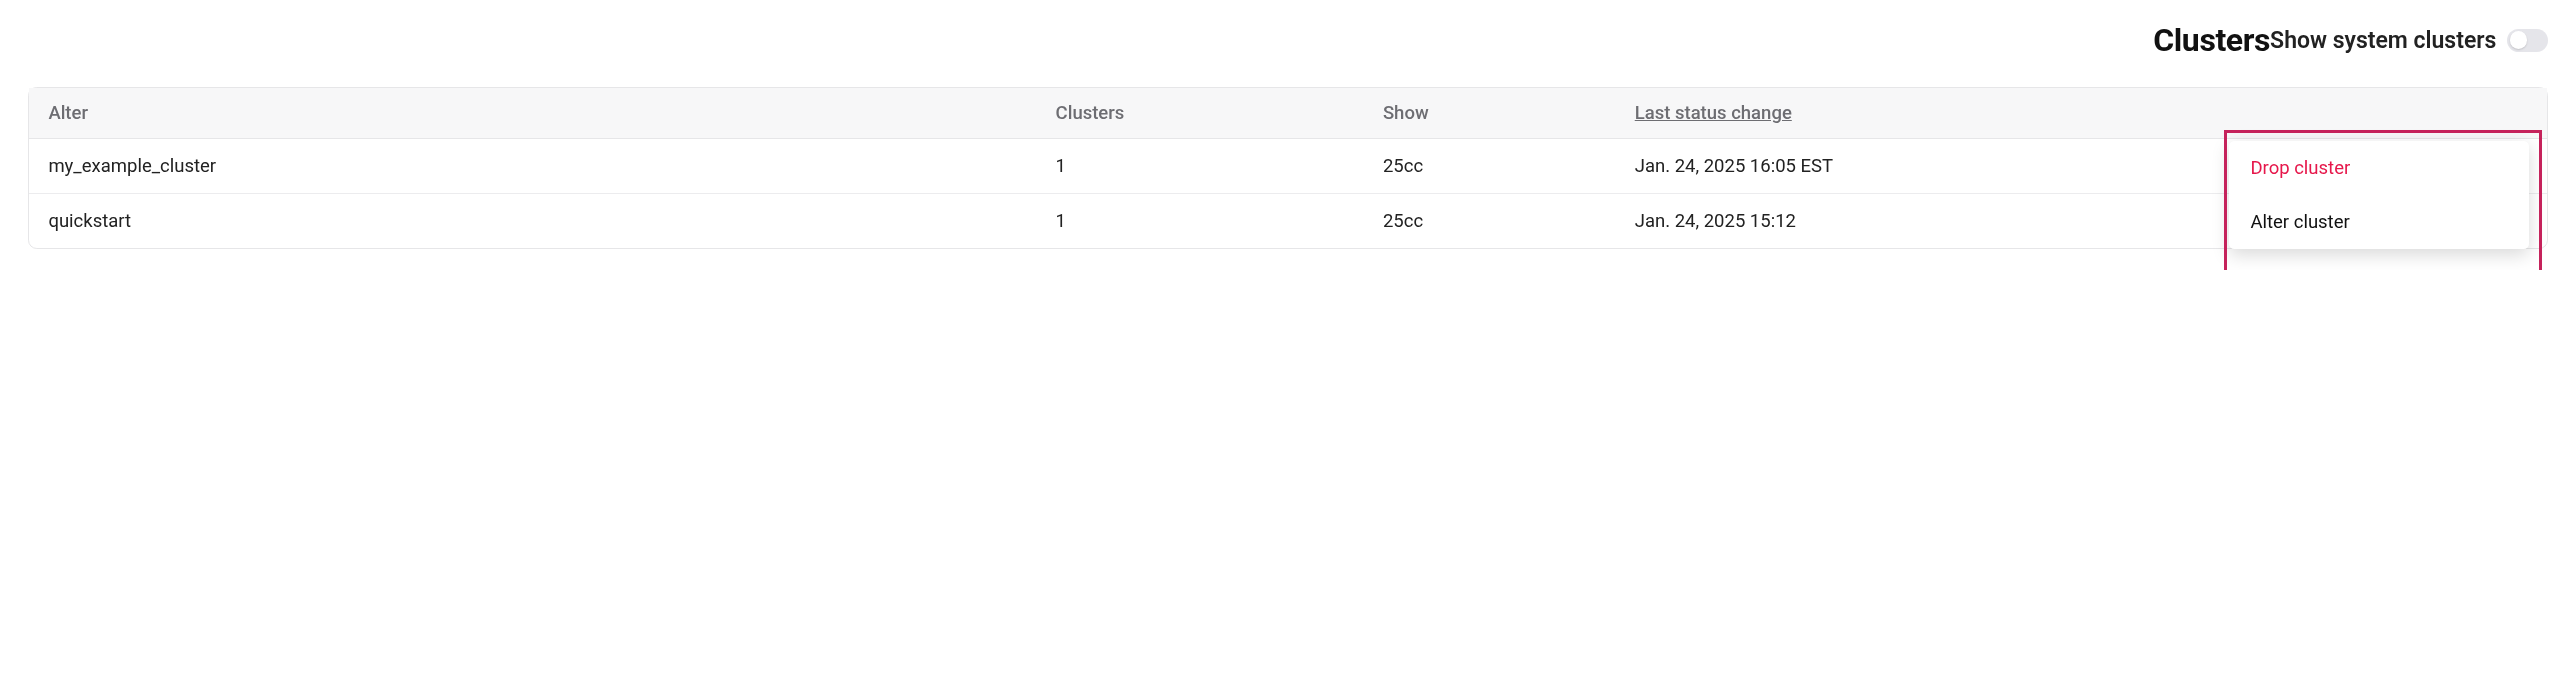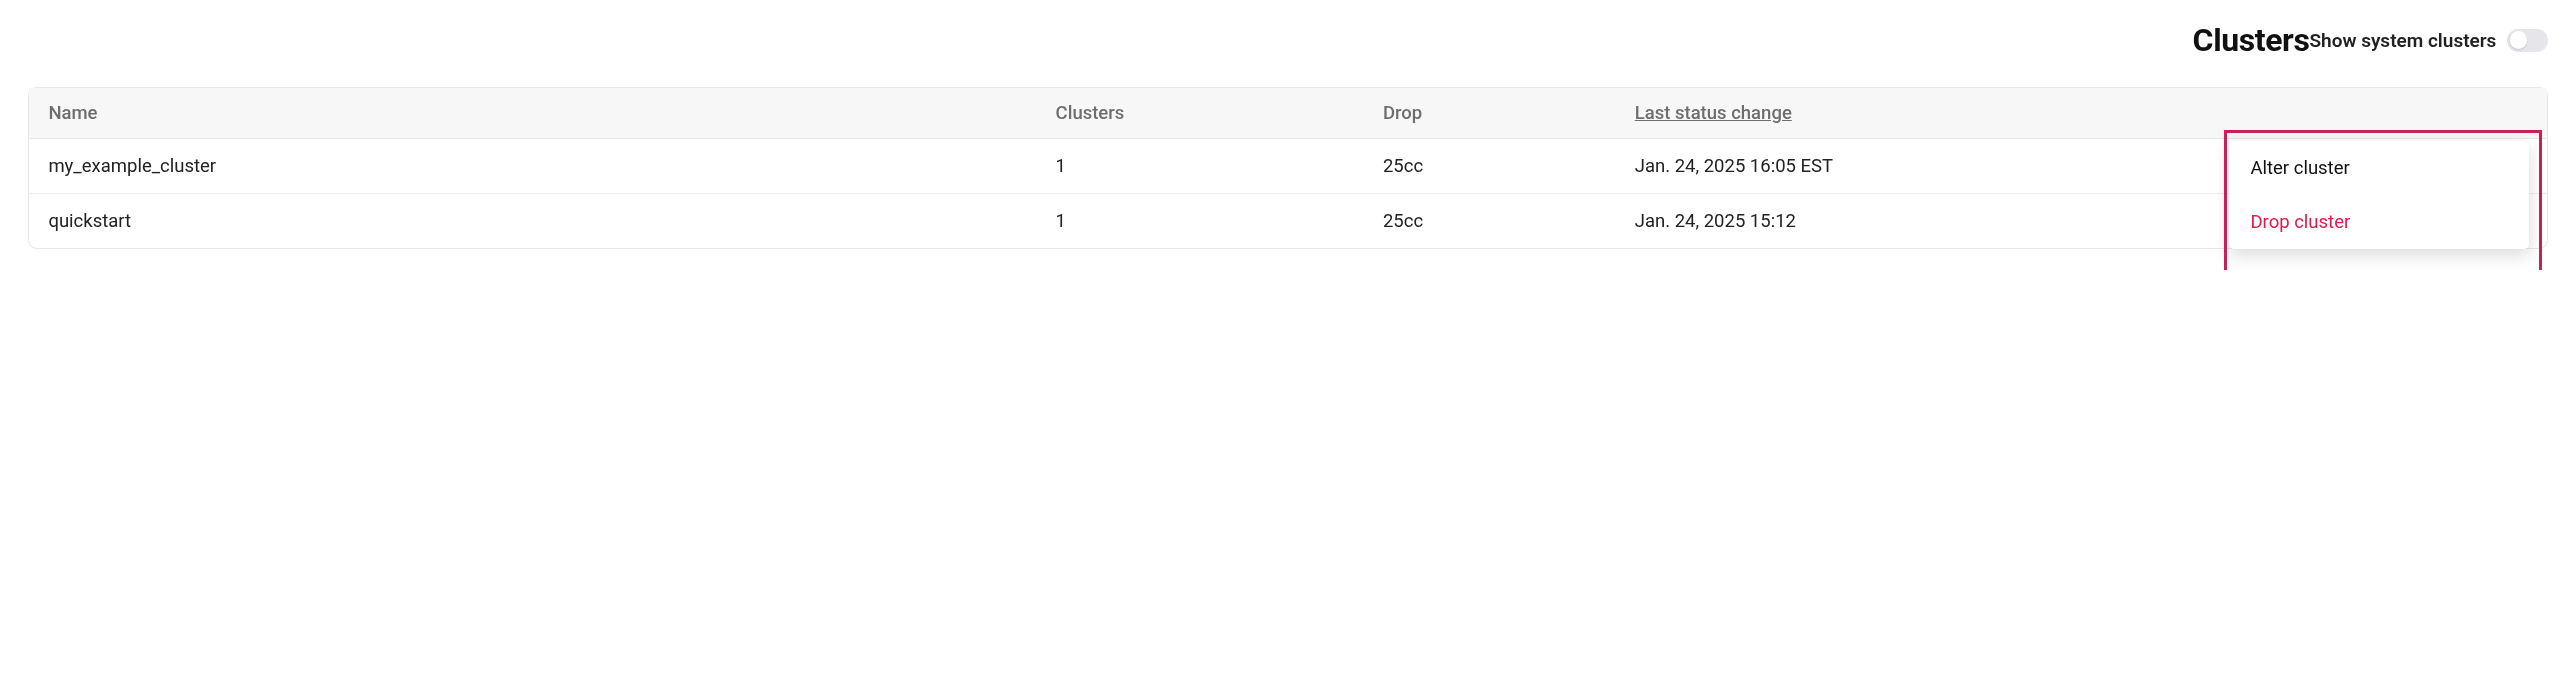--- a/index.html
+++ b/index.html
@@ -24,21 +24,21 @@
       font-size: 32px;
       font-weight: 700;
       letter-spacing: -0.4px;
     }
     .toggle-wrap {
       display: flex;
       align-items: center;
       gap: 10.6px;
     }
     .toggle-label {
-      font-size: 19px;
+      font-size: 23px;
       font-weight: 600;
       color: #222;
     }
     .toggle {
       width: 41px;
       height: 23px;
       background: #e5e5ea;
       border-radius: 11.5px;
       position: relative;
       cursor: pointer;
@@ -141,23 +141,23 @@
   <div class="toggle-wrap">
     <span class="toggle-label">Show system clusters</span>
     <div class="toggle"></div>
   </div>
 </div>
 
 <div class="table-wrap">
   <table>
     <thead>
       <tr>
-        <th class="col-name">Name</th>
+        <th class="col-name">Alter</th>
         <th class="col-replicas">Clusters</th>
-        <th class="col-size">Drop</th>
+        <th class="col-size">Show</th>
         <th class="col-lsc">Last status change</th>
         <th class="col-actions"></th>
       </tr>
     </thead>
     <tbody>
       <tr>
         <td>my_example_cluster</td>
         <td>1</td>
         <td>25cc</td>
         <td>Jan. 24, 2025 16:05 EST</td>
@@ -171,19 +171,19 @@
         <td>25cc</td>
         <td>Jan. 24, 2025 15:12</td>
         <td class="actions-cell">
           <span class="kebab">⋮</span>
         </td>
       </tr>
     </tbody>
   </table>
 
   <div class="popover-menu">
+    <div class="menu-item danger">Drop cluster</div>
     <div class="menu-item">Alter cluster</div>
-    <div class="menu-item danger">Drop cluster</div>
   </div>
 
   <div class="highlight-box"></div>
 </div>
 
 
 </body></html>

